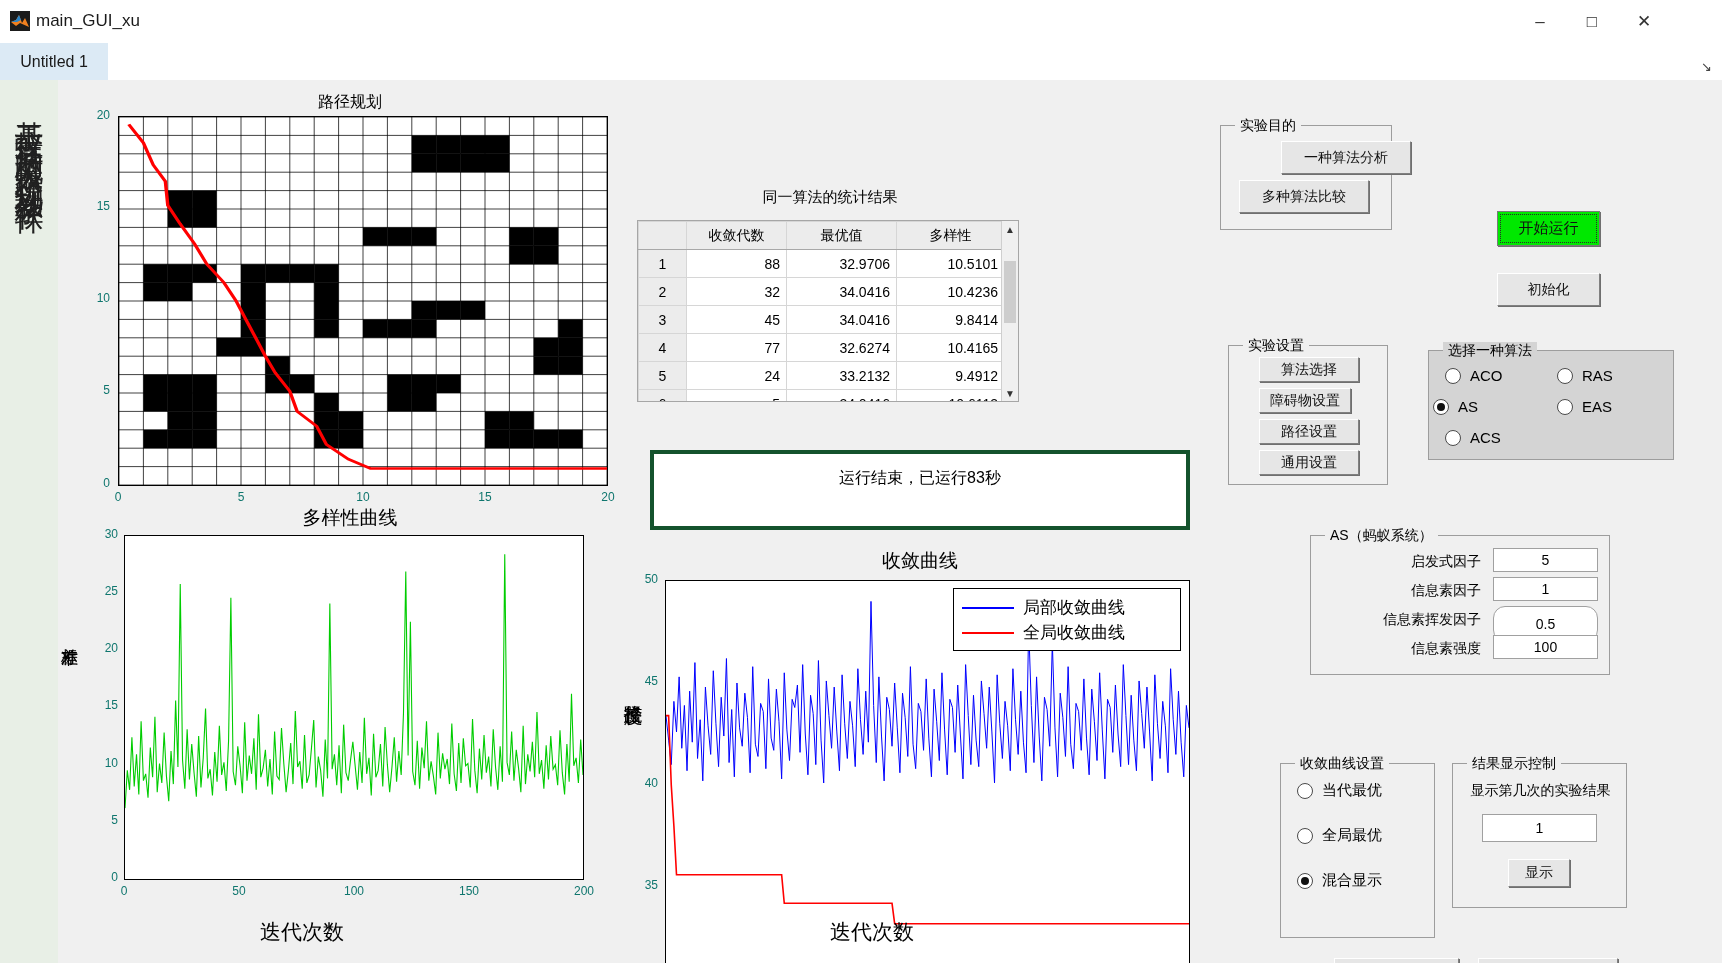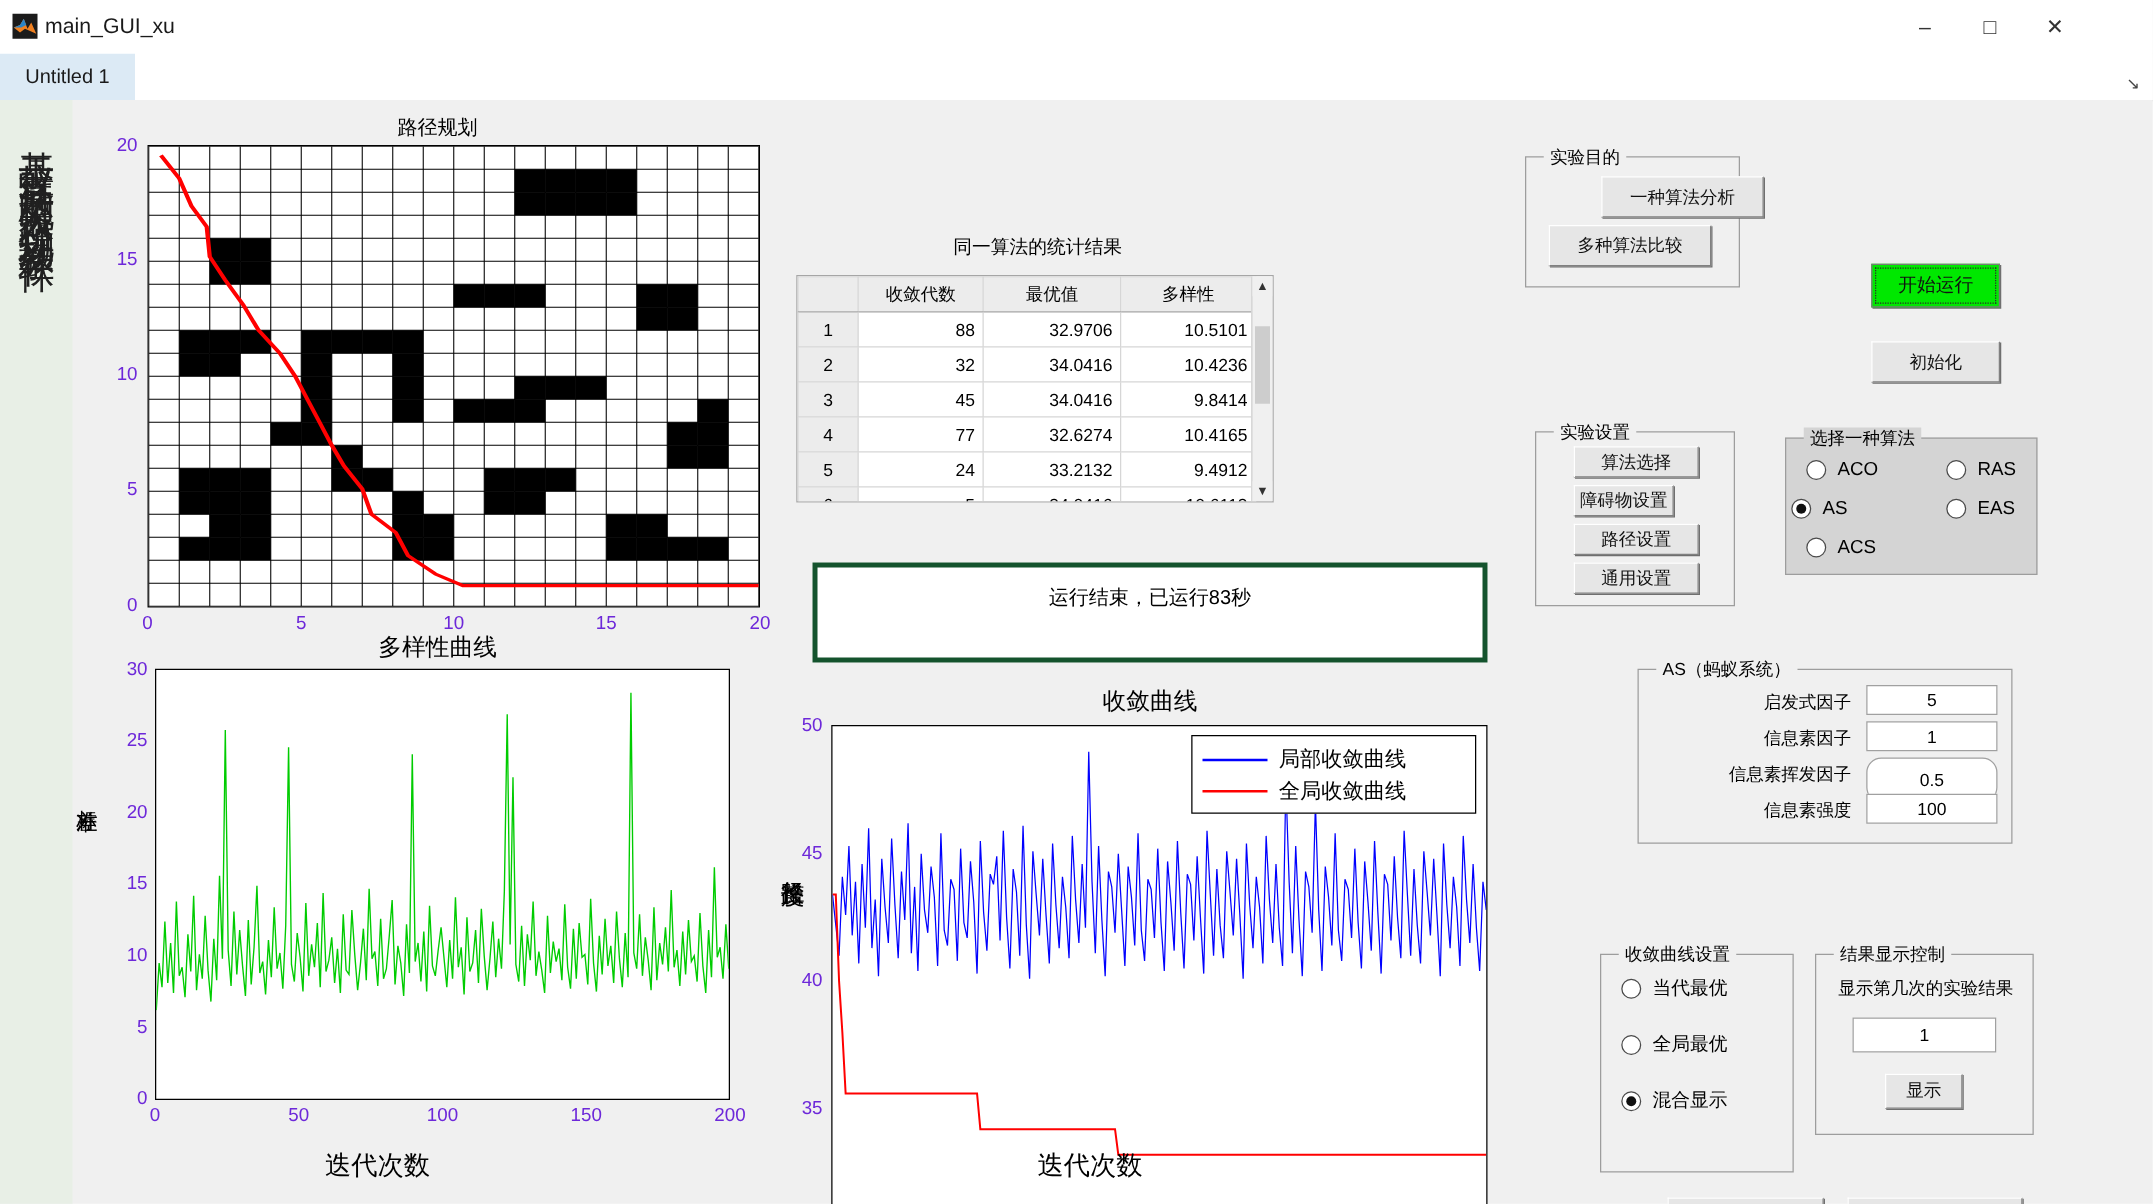--- a/index.html
+++ b/index.html
@@ -25,21 +25,21 @@
   #fig{position:absolute;left:0;top:80px;width:1722px;height:883px;background:#f0f0f0;}
   
   #banner{position:absolute;left:0;top:0;width:58px;height:883px;background:#e8efe6;
       display:flex;align-items:flex-start;justify-content:center;padding-top:18px;box-sizing:border-box;}
   #banner span{writing-mode:vertical-rl;text-orientation:upright;font-size:29px;letter-spacing:5px;
       font-family:"DejaVu Serif","Liberation Serif",serif;color:#202020;line-height:1.0;}
   
   .axes{position:absolute;background:#fff;border:1px solid #000;box-sizing:border-box;}
   .axtitle{position:absolute;text-align:center;font-size:16px;color:#000;}
   .axlabel{position:absolute;font-size:17px;color:#000;}
-  .tick{position:absolute;font-size:15px;color:#6d28d9;}
+  .tick{position:absolute;font-size:12px;color:#0f766e;}
   .ytick{text-align:right;}
   .xtick{text-align:center;}
   
   #stat-title{position:absolute;left:700px;top:108px;width:260px;text-align:center;font-size:15px;}
   #stat-table{position:absolute;left:637px;top:140px;width:382px;height:182px;
       background:#fff;border:1px solid #a6a6a6;box-sizing:border-box;overflow:hidden;}
   #stat-table table{border-collapse:collapse;width:366px;table-layout:fixed;}
   #stat-table th,#stat-table td{border:1px solid #d6d6d6;height:28px;font-size:14px;padding:0 6px;box-sizing:border-box;}
   #stat-table th{background:#ececec;text-align:center;font-weight:normal;border-bottom:1px solid #a8a8a8;}
   #stat-table td.rowhdr{background:#ececec;text-align:center;width:48px;}
@@ -357,26 +357,26 @@
     <div class="btn raised" style="left:18px;top:15px;width:130px;height:33px;margin-left:42px;">一种算法分析</div>
     <div class="btn raised" style="left:18px;top:54px;width:130px;height:33px;">多种算法比较</div>
   </div>
 
   <div class="btn run" style="left:1497px;top:131px;width:103px;height:35px;">开始运行</div>
   <div class="btn raised" style="left:1497px;top:193px;width:103px;height:33px;">初始化</div>
 
   <div class="panel" style="left:1228px;top:265px;width:160px;height:140px;">
     <span class="ptitle">实验设置</span>
     <div class="btn raised" style="left:30px;top:11px;width:100px;height:25px;">算法选择</div>
-    <div class="btn raised" style="left:30px;top:42px;width:80px;height:25px;">障碍物设置</div>
+    <div class="btn raised" style="left:30px;top:42px;width:92px;height:25px;">障碍物设置</div>
     <div class="btn raised" style="left:30px;top:73px;width:100px;height:25px;">路径设置</div>
     <div class="btn raised" style="left:30px;top:104px;width:100px;height:25px;">通用设置</div>
   </div>
 
-  <div class="panel gray" style="left:1428px;top:270px;width:202px;height:110px;">
+  <div class="panel gray" style="left:1428px;top:270px;width:246px;height:110px;">
     <span class="ptitle">选择一种算法</span>
     <div class="radio" style="left:16px;top:16px;">
       <span class="dot"></span>
       <span>ACO</span>
     </div>
     <div class="radio" style="left:128px;top:16px;">
       <span class="dot"></span>
       <span>RAS</span>
     </div>
     <div class="radio on" style="left:4px;top:47px;">

